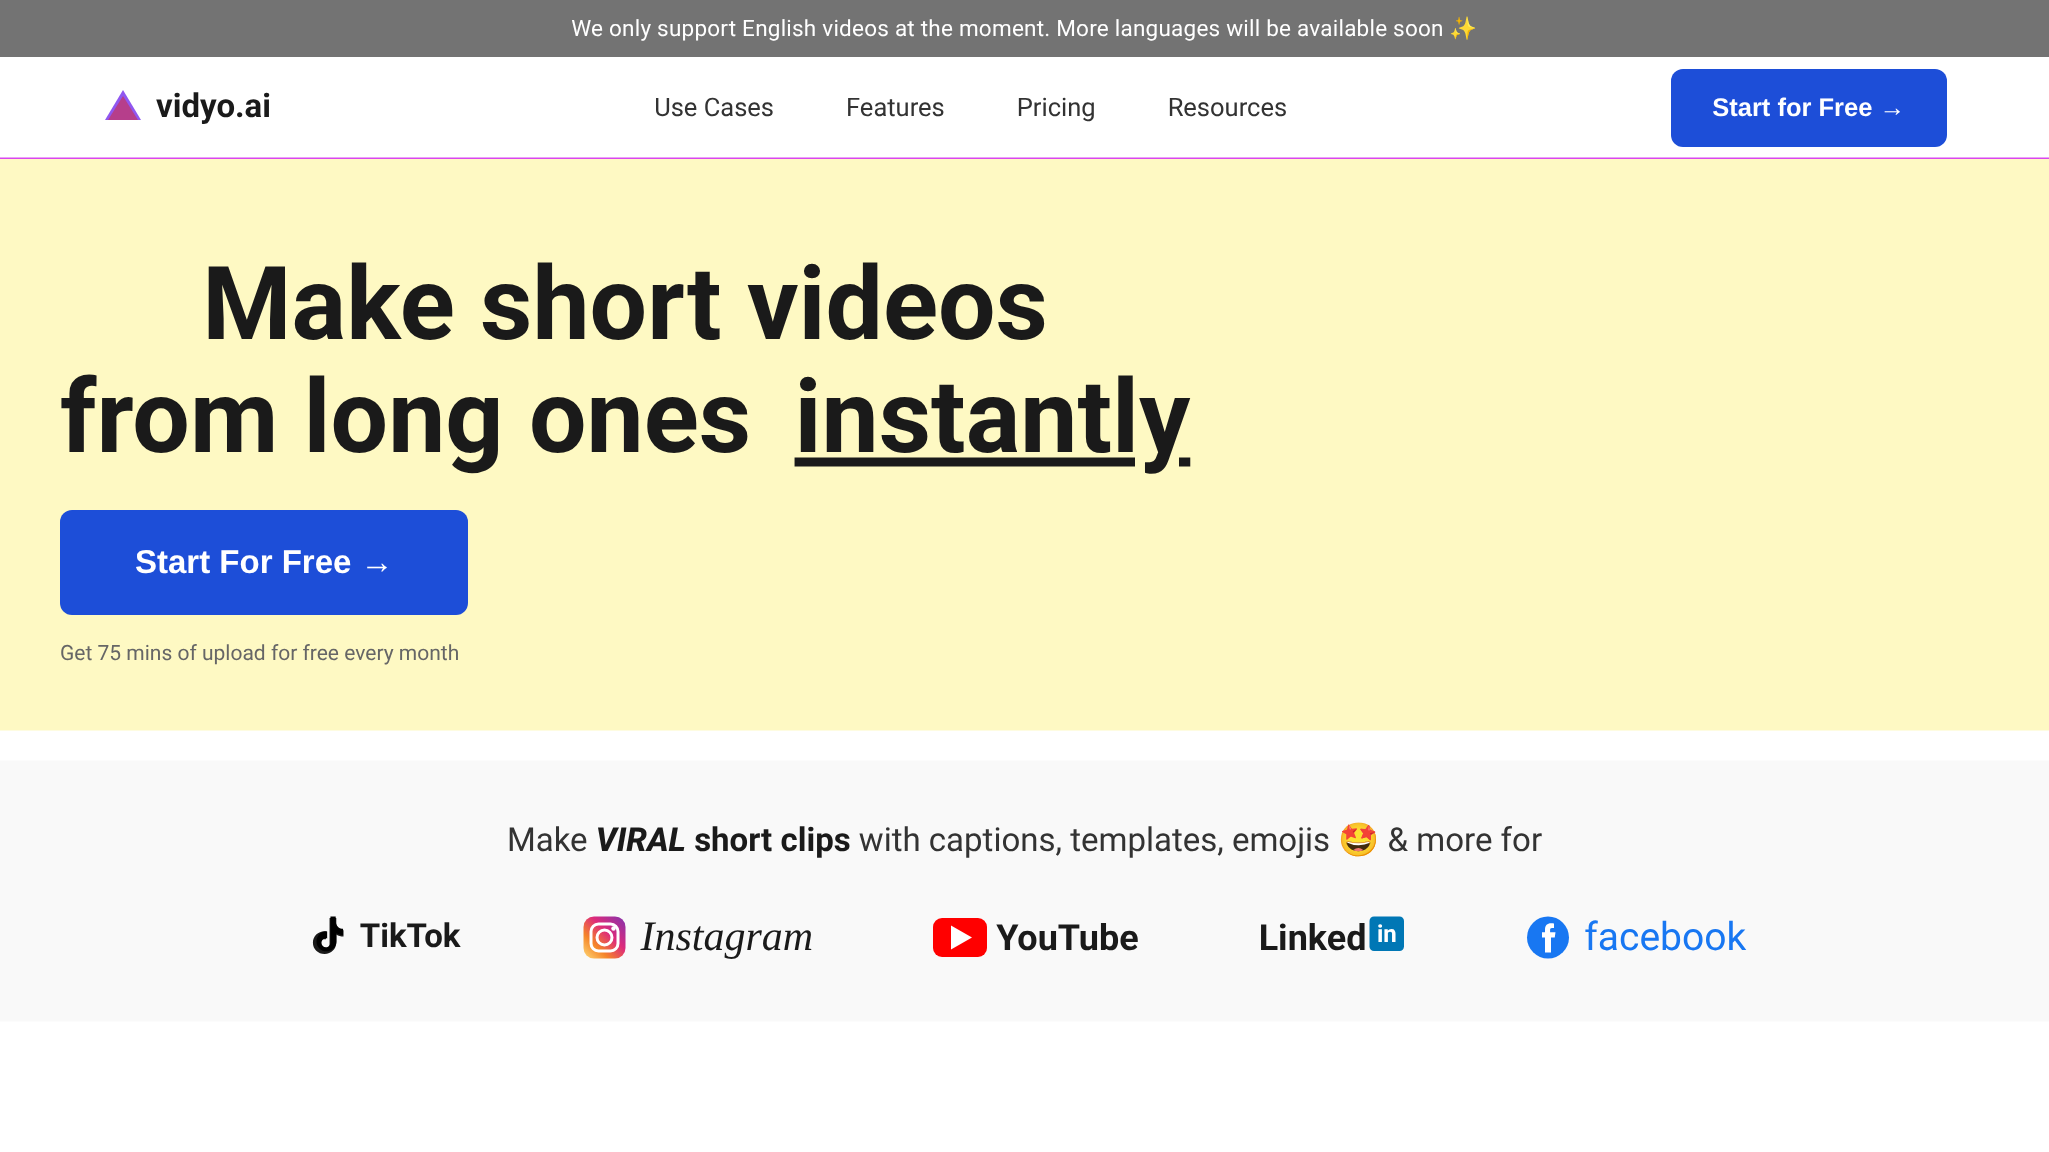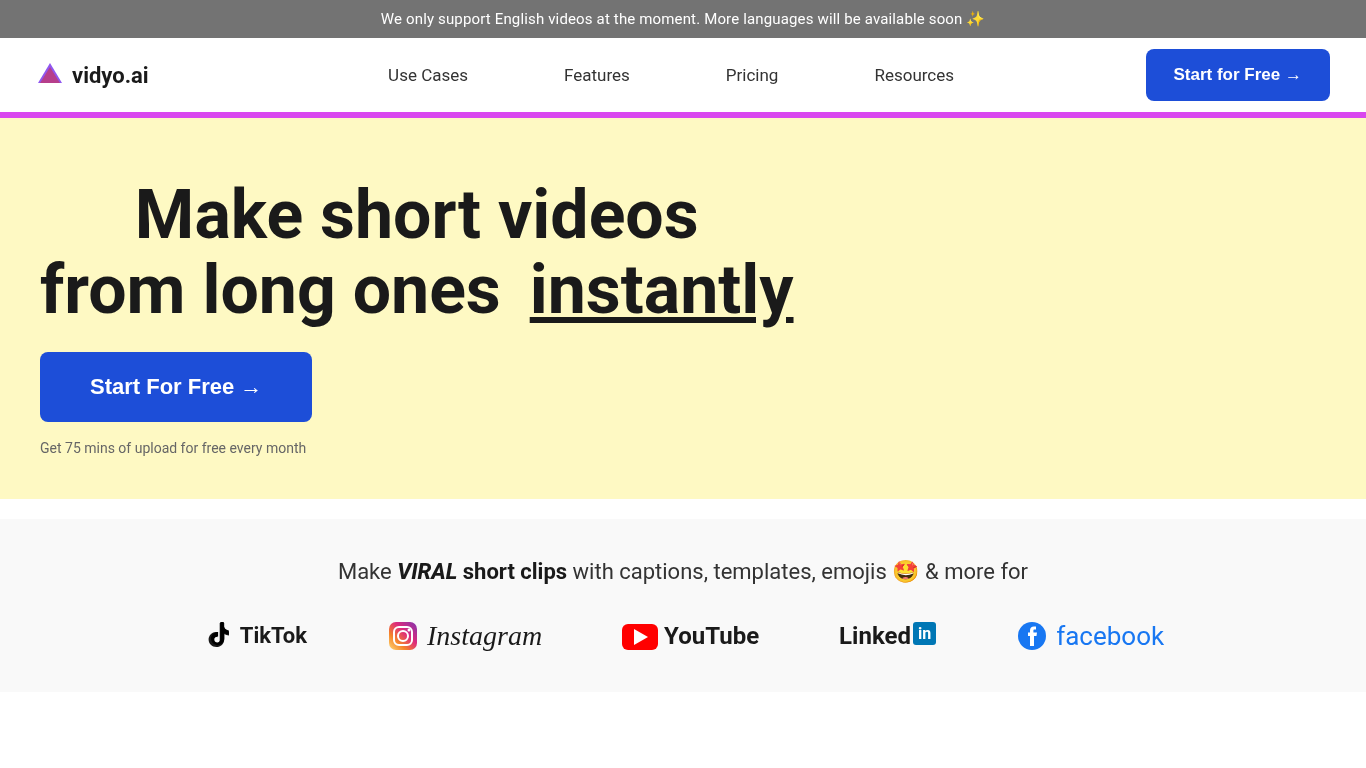--- a/index.html
+++ b/index.html
@@ -25,24 +25,24 @@
       font-size: 15px;
       font-weight: 400;
       letter-spacing: 0.01em;
     }
 
     
     .navbar {
       display: flex;
       align-items: center;
       justify-content: space-between;
-      padding: 0 36px;
-      height: 80px;
+      padding: 0 68px;
+      height: 68px;
       background: #ffffff;
-      border-bottom: 6px solid #d946ef;
+      border-bottom: 1px solid #d946ef;
     }
 
     .nav-logo {
       display: flex;
       align-items: center;
       gap: 8px;
       text-decoration: none;
       cursor: pointer;
     }
 
@@ -62,21 +62,20 @@
       align-items: center;
       gap: 48px;
     }
 
     .nav-link {
       font-size: 17px;
       color: #333333;
       text-decoration: none;
       font-weight: 400;
       cursor: pointer;
-      margin-left: 48px;
     }
 
     .nav-cta {
       background: #1d4ed8;
       color: white;
       border: none;
       border-radius: 8px;
       padding: 16px 28px;
       font-size: 17px;
       font-weight: 600;
@@ -201,21 +200,21 @@
     }
 
     .tiktok-icon {
       width: 32px;
       height: 32px;
     }
 
     
     .youtube-logo {
       display: flex;
-      align-items: flex-end;
+      align-items: center;
       gap: 6px;
     }
 
     .youtube-icon {
       width: 36px;
       height: 26px;
       background: #ff0000;
       border-radius: 6px;
       display: flex;
       align-items: center;

